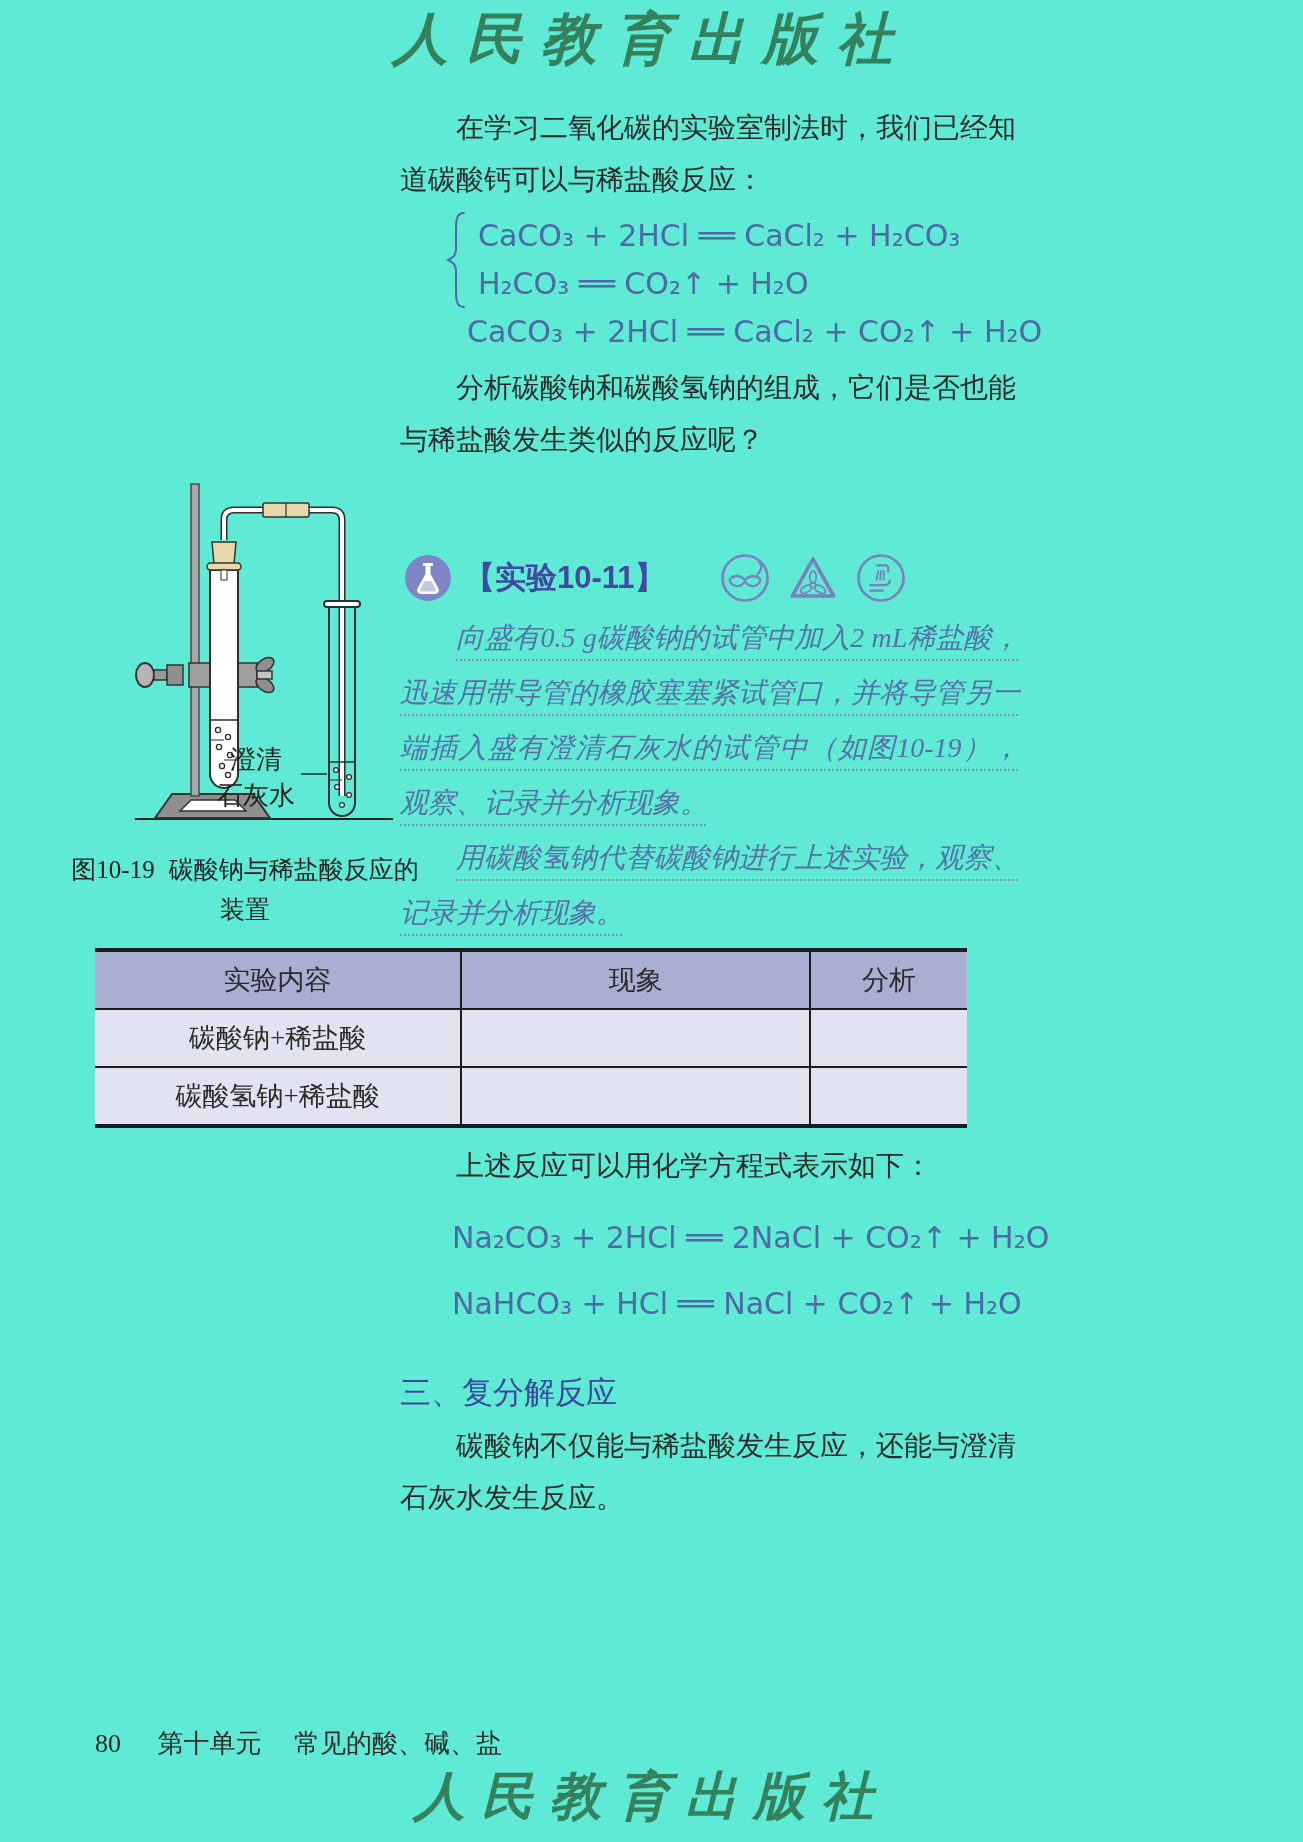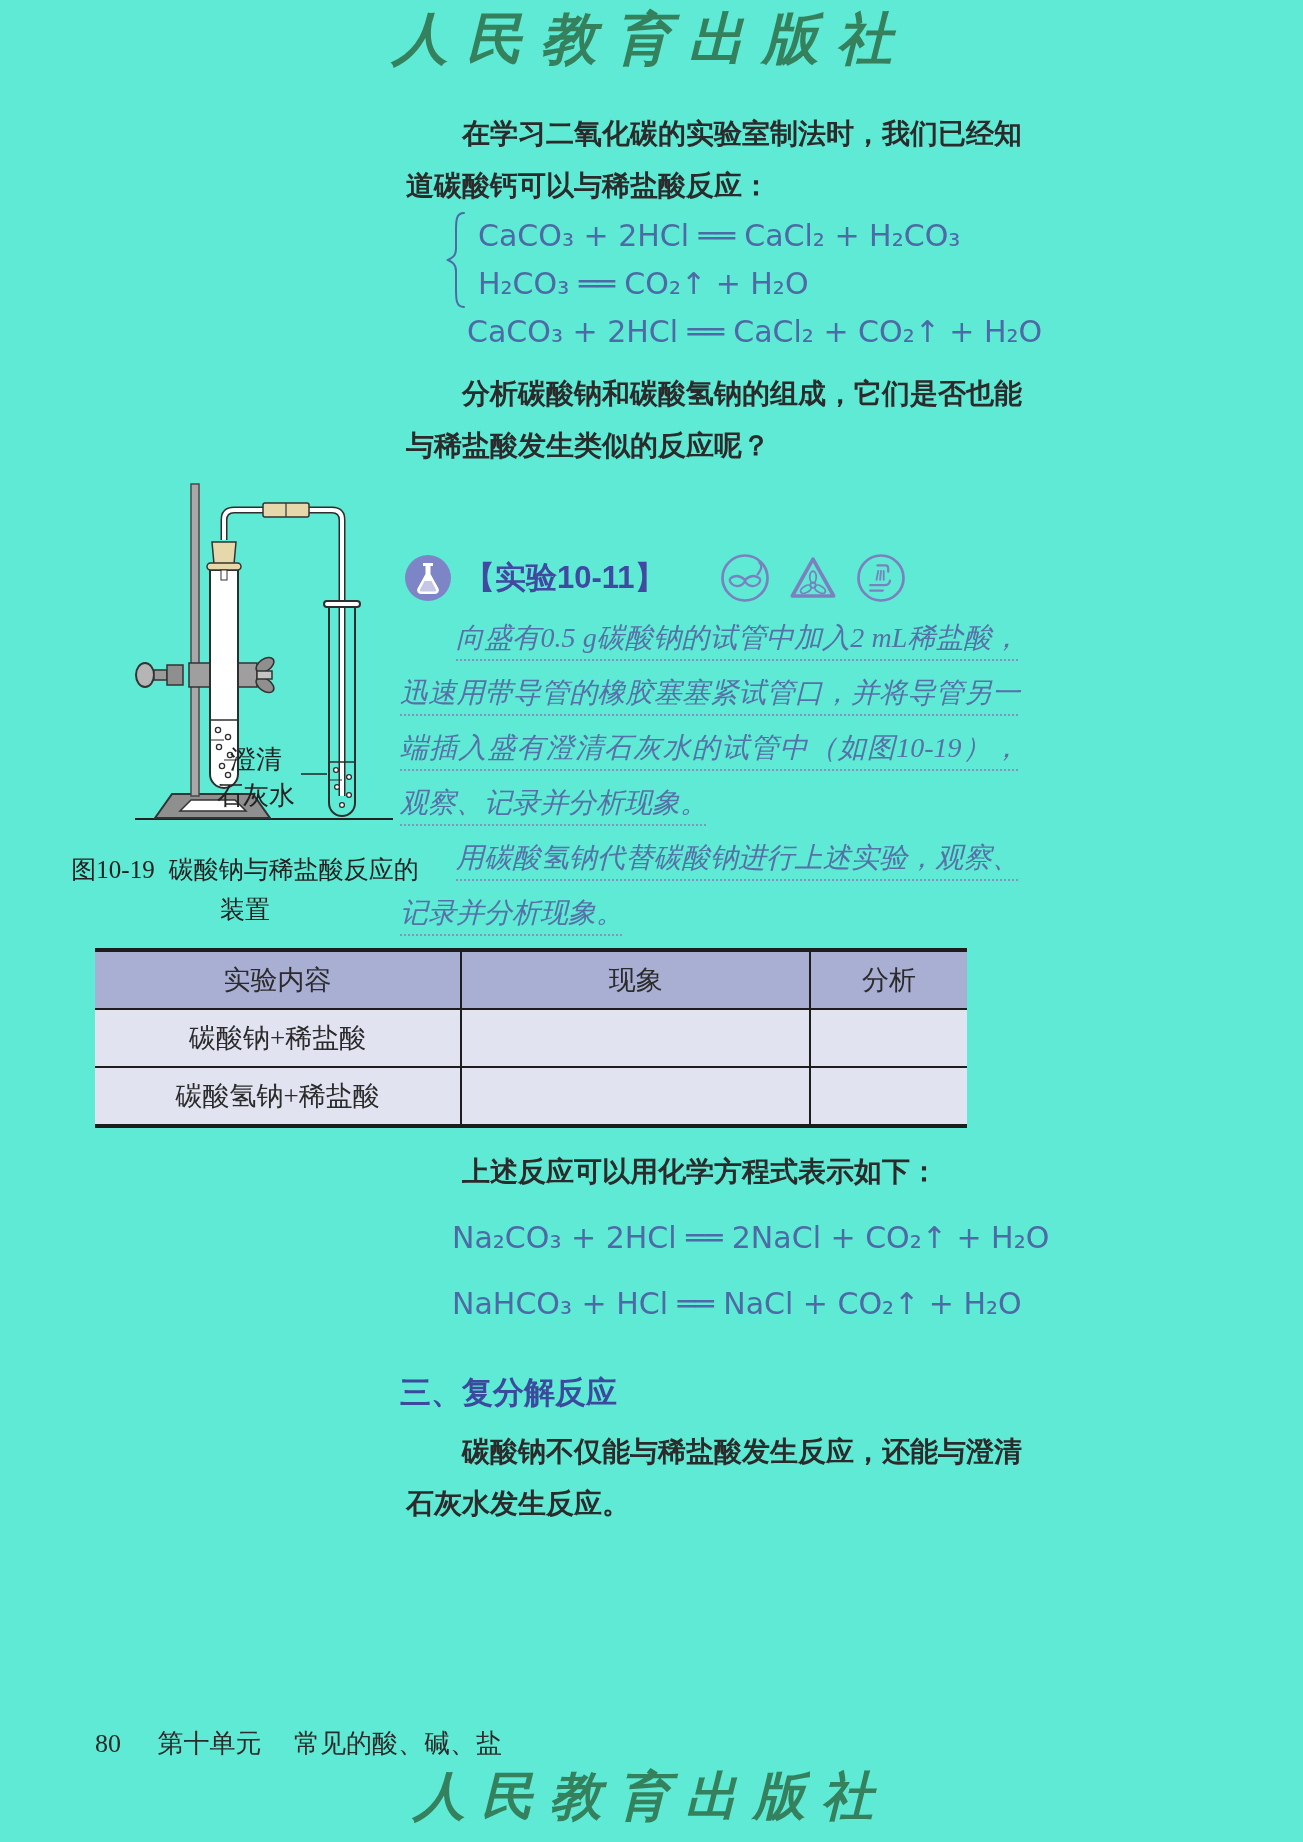--- a/index.html
+++ b/index.html
@@ -13,21 +13,21 @@
     position:absolute; left:0; width:100%; text-align:center;
     color:#35815e; font-family:"DejaVu Serif",serif;
     font-style:italic; font-weight:bold; pointer-events:none;
   }
   .logo-top    { top:2px;    font-size:56px; letter-spacing:18px; }
   .logo-bottom { top:1762px; font-size:52px; letter-spacing:16px; }
 
   
   .para {
     position:absolute; font-size:28px; line-height:52px;
-    text-align:justify; margin:6px;font-weight:bold;
+    text-align:justify; margin:0;
   }
   .indent { text-indent:2em; }
   #para1 { left:400px; top:102px;  width:616px; }
   #para2 { left:400px; top:362px;  width:616px; }
   #lead  { left:400px; top:1140px; width:616px; }
   #para4 { left:400px; top:1420px; width:616px; }
 
   
   .eq {
     font-family:"DejaVu Sans","Liberation Sans",sans-serif;
@@ -82,21 +82,21 @@
   }
   .results-table th:first-child, .results-table td:first-child { border-left:none; }
   .results-table th:last-child,  .results-table td:last-child  { border-right:none; }
   .results-table thead tr { background:#a9aed3; }
   .results-table tbody tr { background:#e2e3f1; }
 
   
   .heading3 {
     position:absolute; left:400px; top:1372px; margin:0;
     font-family:"Liberation Sans","DejaVu Sans",sans-serif;
-    font-weight:bold; font-size:31px; color:#3c4a9e;
+    font-weight:normal; font-size:31px; color:#3c4a9e;
   }
 
   
   .page-footer { position:absolute; left:95px; top:1726px; font-size:26px; color:#2b2b2b; }
   .page-footer .num  { margin-right:30px; }
   .page-footer .unit { margin-right:26px; }
 </style>
 </head>
 <body>
 

